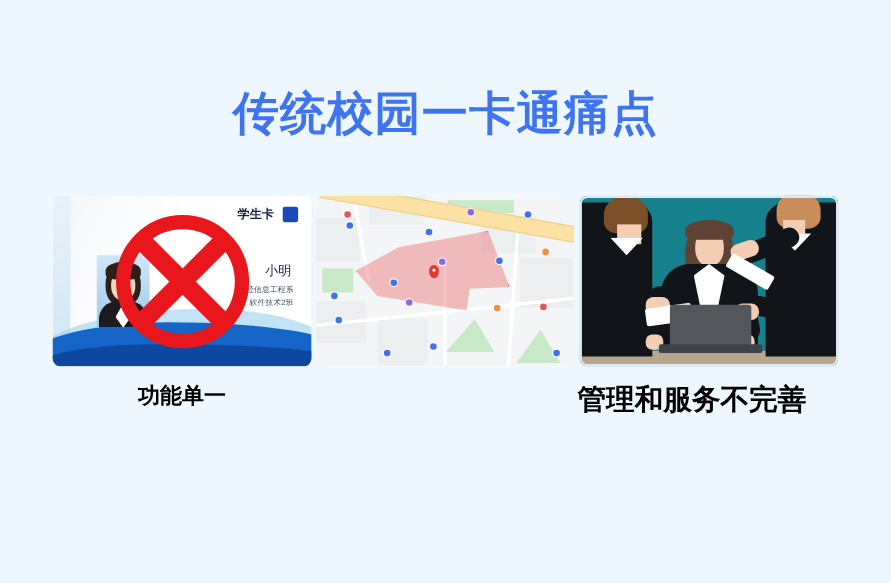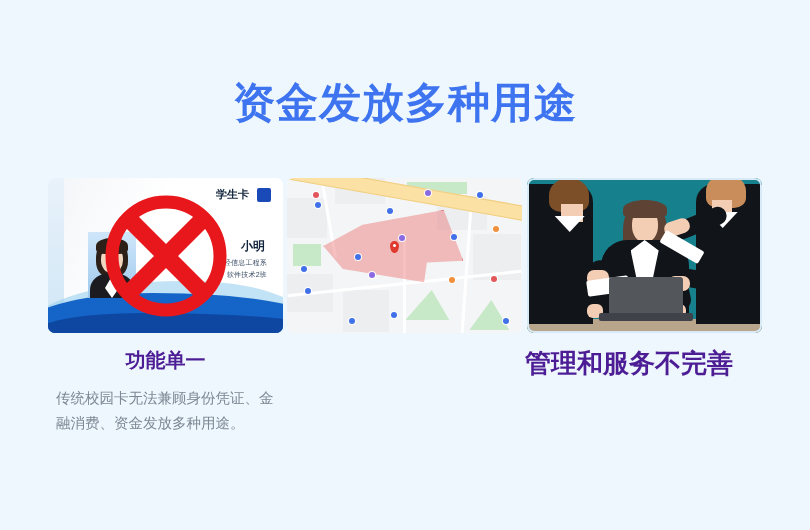--- a/index.html
+++ b/index.html
@@ -106,21 +106,21 @@
     display: flex; align-items: center; gap: 8px;
   }
   .idcard .card-head .label {
     font-size: 11px; font-weight: 700; color: #12243d;
   }
   .idcard .card-head .logo {
     width: 14px; height: 14px; background: #1a49b8; border-radius: 2px;
   }
   .idcard .name {
     position: absolute; right: 18px; top: 60px;
-    font-size: 12px; font-weight: 700; color: #12243d;
+    font-size: 12px; font-weight: 400; color: #12243d;
   }
   .idcard .dept, .idcard .clazz {
     position: absolute; right: 16px;
     font-size: 7px; color: #3a4b63; letter-spacing: .2px;
   }
   .idcard .dept { top: 80px; }
   .idcard .clazz { top: 92px; }
 
   .ban {
     position: absolute; left: 50%; top: 50%;
@@ -282,39 +282,39 @@
   
   .captions {
     position: absolute;
     top: 348px; left: 48px; width: 718px;
     display: flex; justify-content: space-between;
   }
   .caption { width: 235px; }
   .caption.c1, .caption.c2 { text-align: center; }
   .caption.c3 { text-align: left; }
   .cap-title {
-    font-size: 20px; font-weight: 700; color: #4c1d95;
+    font-size: 20px; font-weight: 700; color: #000000;
     line-height: 1.2; margin-bottom: 14px;
     white-space: nowrap;
   }
   .caption.c3 .cap-title { font-size: 26px; margin-left: -6px; }
   .cap-body {
     font-size: 14.5px; color: #7d8894; line-height: 1.75;
     text-align: left;
   }
   .caption.c1 .cap-body { padding-left: 8px; }
   .caption.c2 .cap-body { padding-left: 4px; }
   .caption.c3 .cap-body { padding-left: 0px; margin-left: -6px; }
 </style>
 </head>
 <body>
 
 <div class="page">
 
-  <h1 class="page-title">资金发放多种用途</h1>
+  <h1 class="page-title">传统校园一卡通痛点</h1>
 
   <div class="cards">
 
     <div class="card">
       <div class="thumb">
         <div class="idcard">
           <div class="stripe-left"></div>
           <div class="wave-a"></div>
           <div class="wave-b"></div>
           <div class="wave-c"></div>
@@ -415,20 +415,19 @@
           <span class="frame"></span>
         </div>
       </div>
     </div>
 
   </div>
 
   <div class="captions">
     <div class="caption c1">
       <div class="cap-title">功能单一</div>
-      <div class="cap-body">传统校园卡无法兼顾身份凭证、金融消费、资金发放多种用途。</div>
     </div>
     <div class="caption c3">
       <div class="cap-title">管理和服务不完善</div>
     </div>
   </div>
 
 </div>
 
 </body></html>

